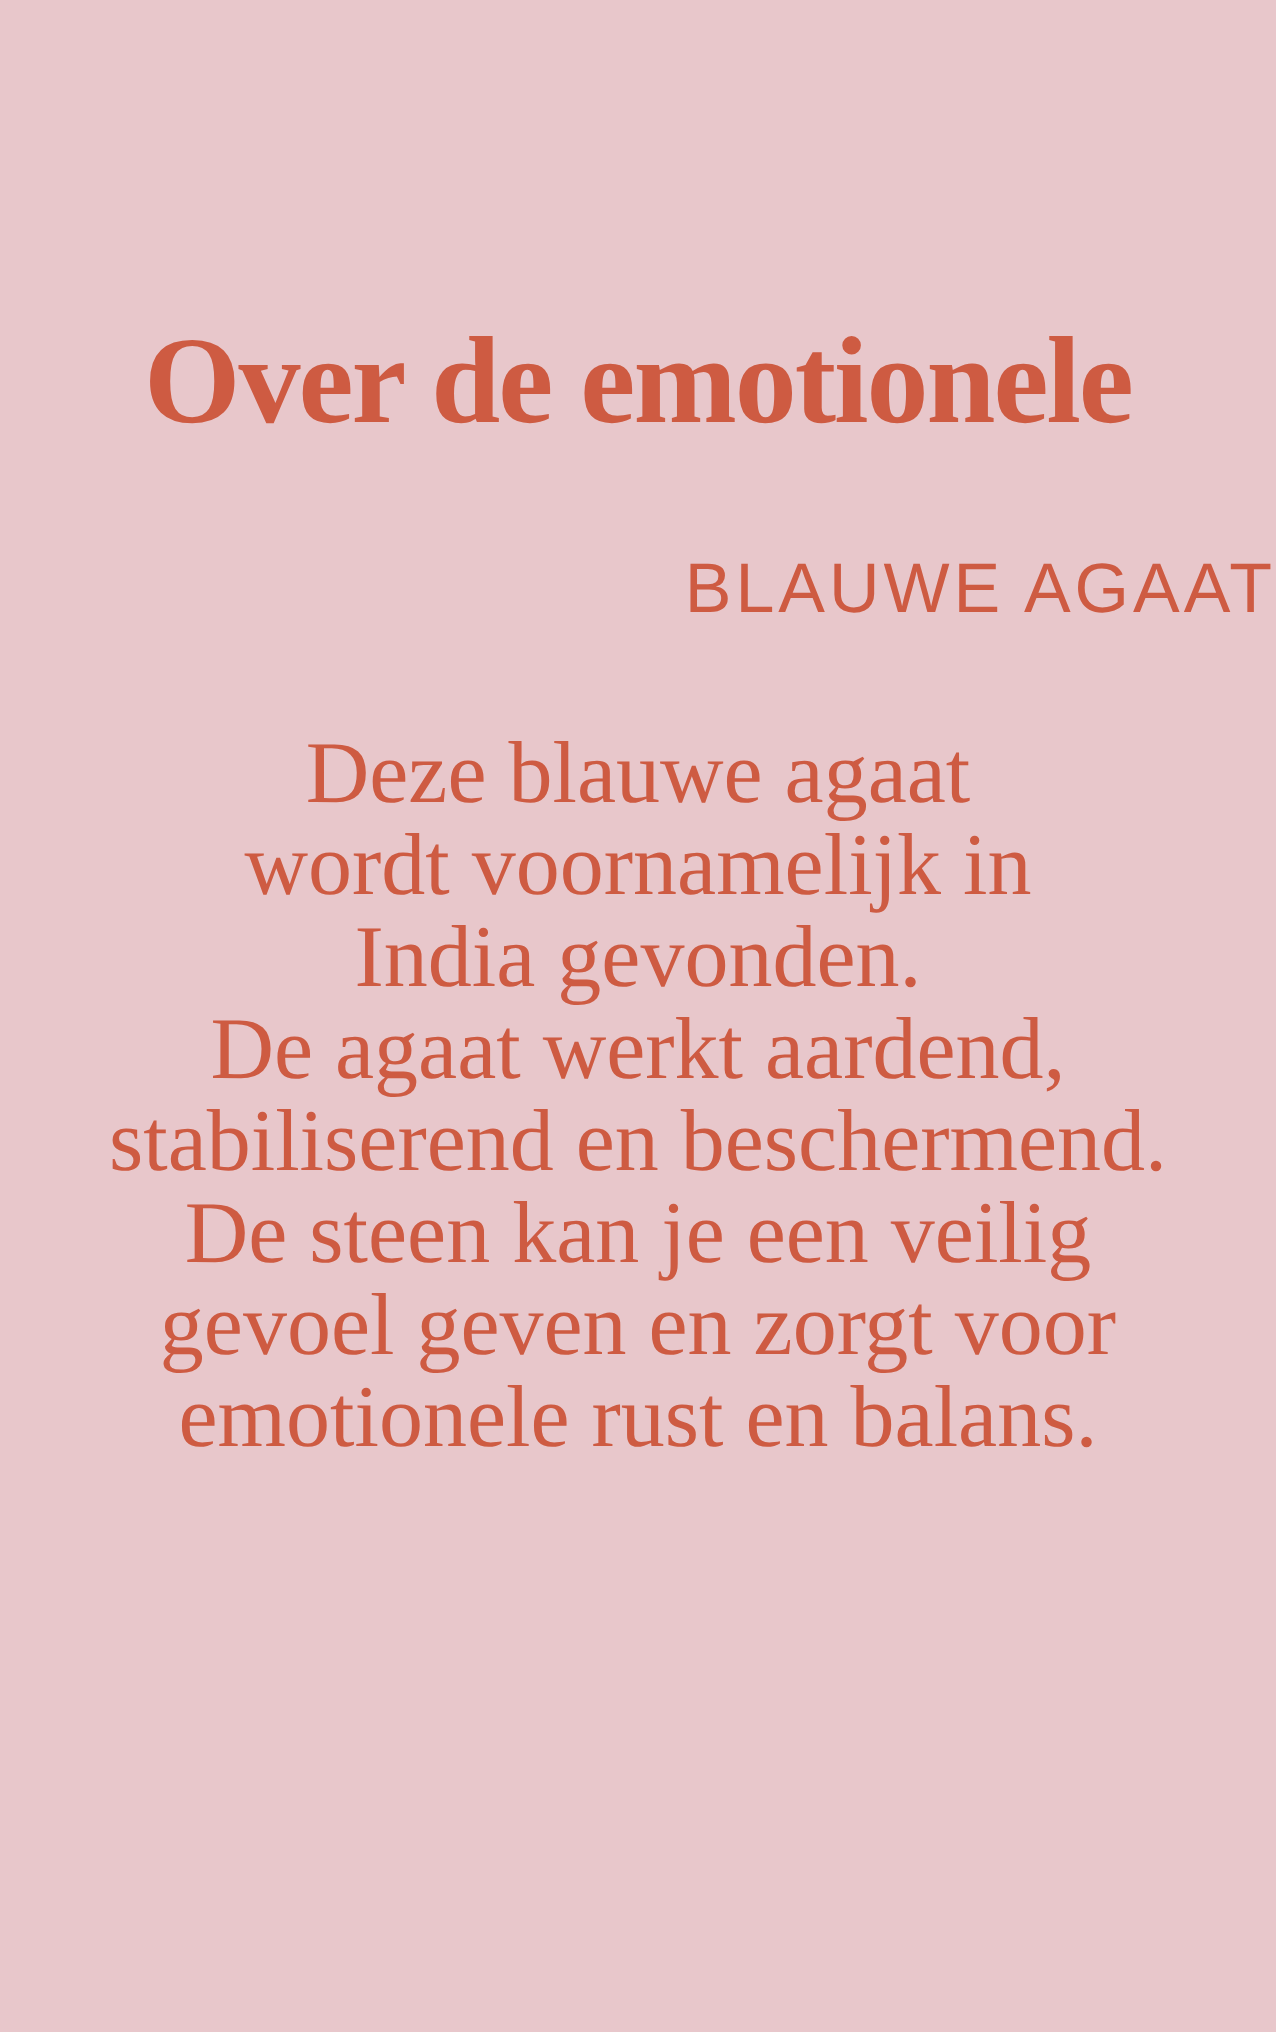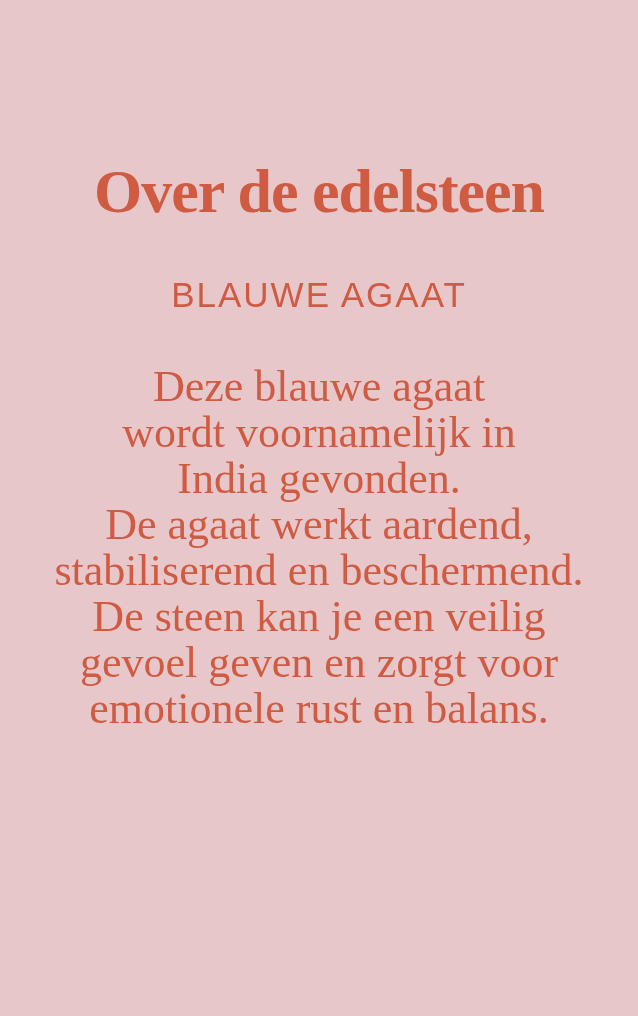--- a/index.html
+++ b/index.html
@@ -39,39 +39,40 @@
     position: absolute;
     top: 277px;
     left: 0;
     width: 100%;
     font-family: "Liberation Sans", "DejaVu Sans", sans-serif;
     font-weight: 400;
     font-size: 35px;
     line-height: 1;
     letter-spacing: 2px;
     color: var(--accent);
+    text-align: right;
   }
   .body-text {
     position: absolute;
     top: 364px;
     left: 0;
     width: 100%;
     font-family: "Liberation Serif", "DejaVu Serif", serif;
     font-weight: 400;
     font-size: 44px;
     line-height: 46px;
     color: var(--accent);
     white-space: pre-line;
   }
 </style>
 </head>
 <body>
 
 <div class="page">
-  <h1 class="page-title">Over de edelsteen</h1>
+  <h1 class="page-title">Over de emotionele</h1>
 
   <div class="subtitle">BLAUWE AGAAT</div>
 
   <p class="body-text">Deze blauwe agaat
 wordt voornamelijk in
 India gevonden.
 De agaat werkt aardend,
 stabiliserend en beschermend.
 De steen kan je een veilig
 gevoel geven en zorgt voor

